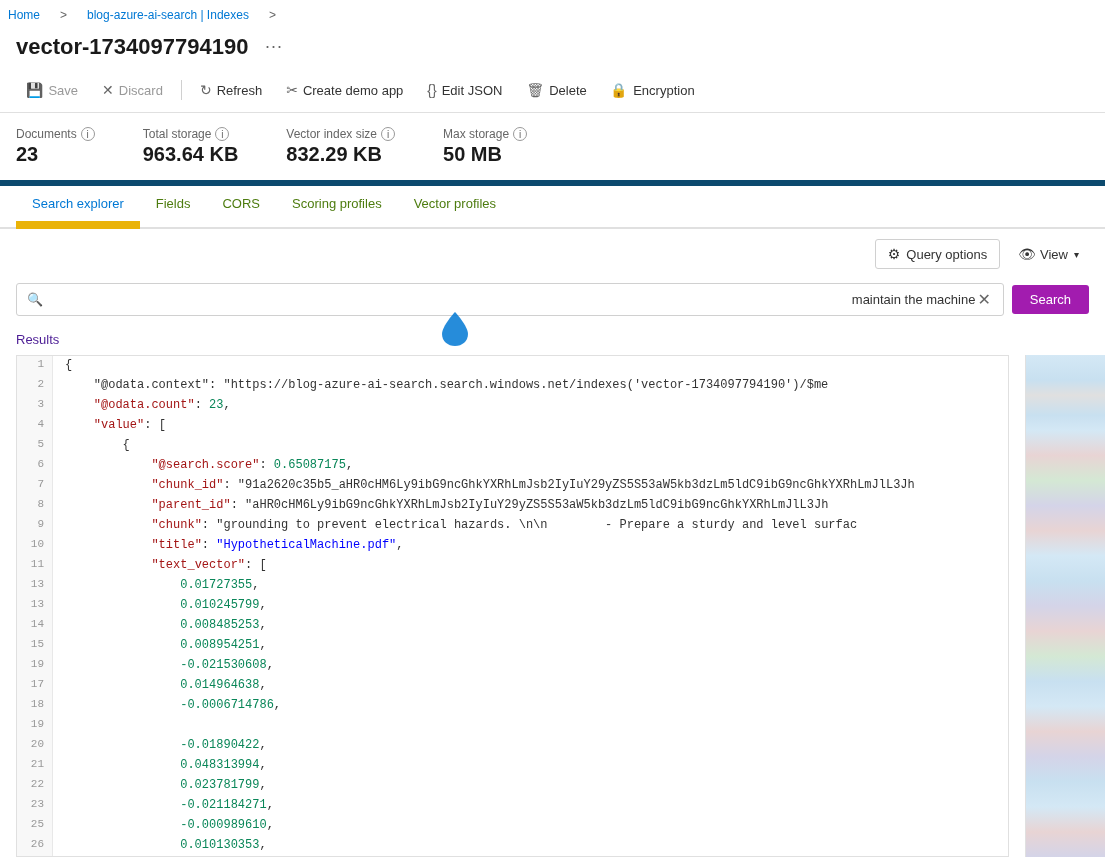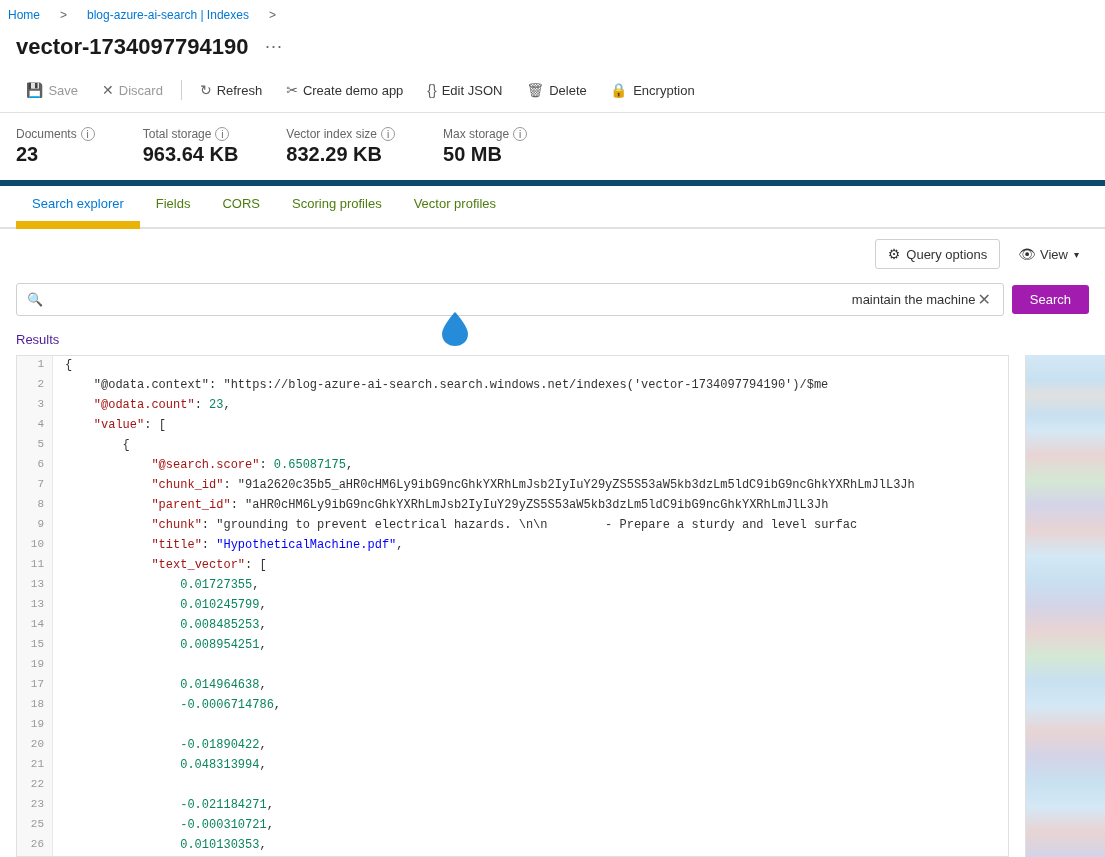--- a/index.html
+++ b/index.html
@@ -245,20 +245,21 @@
       <div class="code-line">
         <div class="line-num">14</div>
         <div class="line-content">                <span class="c-num">0.008485253</span>,</div>
       </div>
       <div class="code-line">
         <div class="line-num">15</div>
         <div class="line-content">                <span class="c-num">0.008954251</span>,</div>
       </div>
       <div class="code-line">
         <div class="line-num">19</div>
+        <div class="line-content">                <span class="c-num">-0.021530608</span>,</div>
       </div>
       <div class="code-line">
         <div class="line-num">17</div>
         <div class="line-content">                <span class="c-num">0.014964638</span>,</div>
       </div>
       <div class="code-line">
         <div class="line-num">18</div>
         <div class="line-content">                <span class="c-num">-0.0006714786</span>,</div>
       </div>
       <div class="code-line">
@@ -267,28 +268,29 @@
       <div class="code-line">
         <div class="line-num">20</div>
         <div class="line-content">                <span class="c-num">-0.01890422</span>,</div>
       </div>
       <div class="code-line">
         <div class="line-num">21</div>
         <div class="line-content">                <span class="c-num">0.048313994</span>,</div>
       </div>
       <div class="code-line">
         <div class="line-num">22</div>
+        <div class="line-content">                <span class="c-num">0.023781799</span>,</div>
       </div>
       <div class="code-line">
         <div class="line-num">23</div>
         <div class="line-content">                <span class="c-num">-0.021184271</span>,</div>
       </div>
       <div class="code-line">
         <div class="line-num">25</div>
-        <div class="line-content">                <span class="c-num">-0.000310721</span>,</div>
+        <div class="line-content">                <span class="c-num">-0.000989610</span>,</div>
       </div>
       <div class="code-line">
         <div class="line-num">26</div>
         <div class="line-content">                <span class="c-num">0.010130353</span>,</div>
       </div>
     </div>
   <div class="minimap">
     <div class="minimap-content"></div>
   </div>
 </div>

